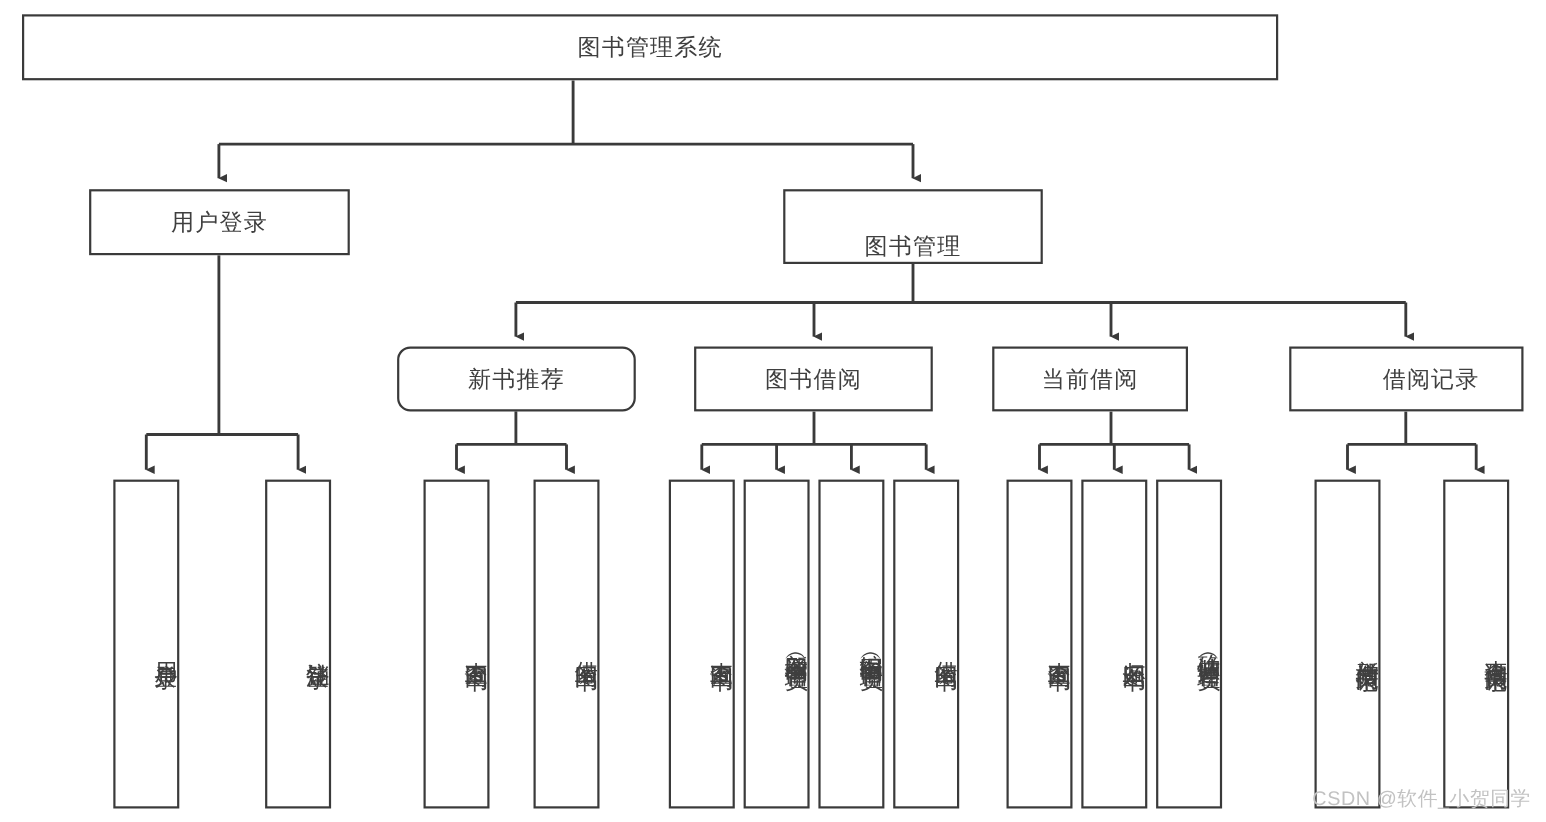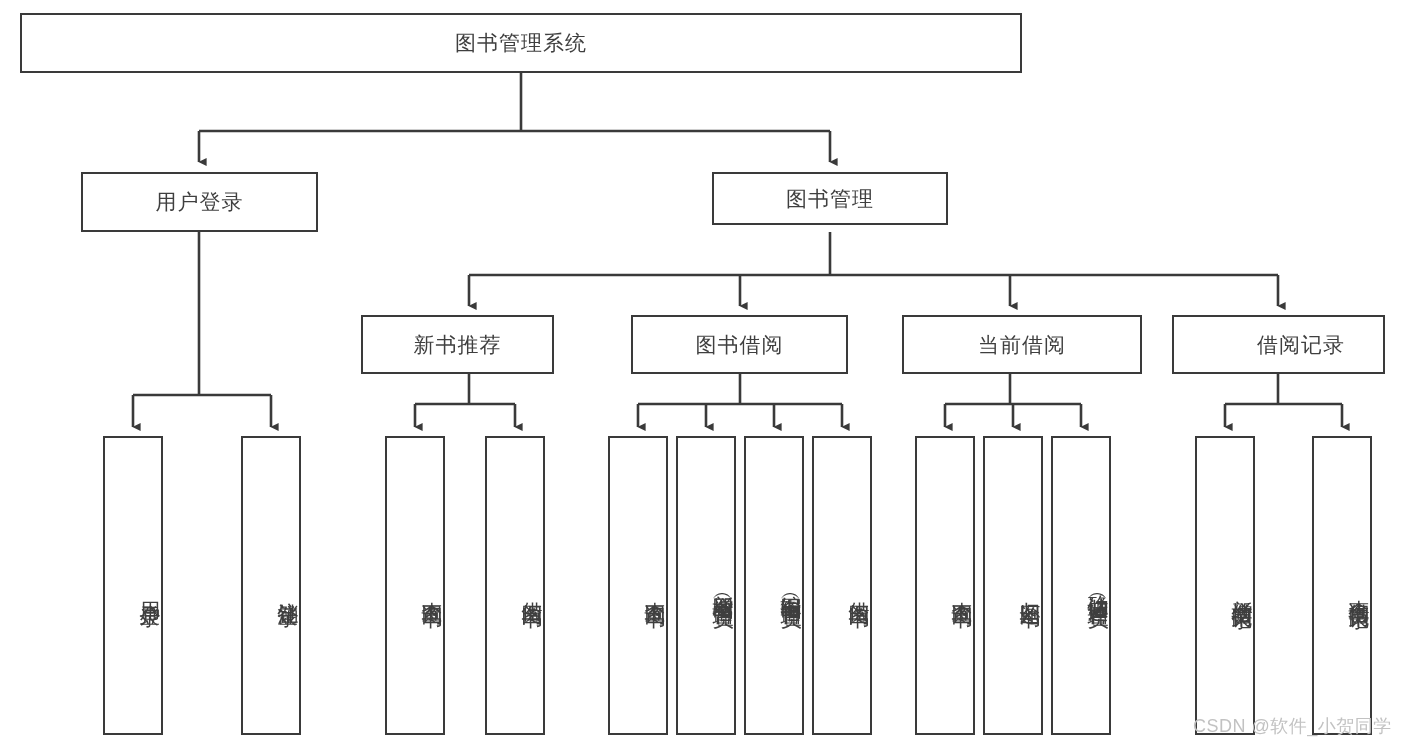--- a/index.html
+++ b/index.html
@@ -121,41 +121,41 @@
       <path d="M1013,404 L1013,427" marker-end="url(#arrowhead)"></path>
       <path d="M1081,404 L1081,427" marker-end="url(#arrowhead)"></path>
 
       <path d="M1278,374 L1278,404"></path>
       <path d="M1225,404 L1342,404"></path>
       <path d="M1225,404 L1225,427" marker-end="url(#arrowhead)"></path>
       <path d="M1342,404 L1342,427" marker-end="url(#arrowhead)"></path>
     </g>
   </svg>
 
-  <div class="node-box horizontal" style="left:20px; top:13px; width:1002px; height:60px;">
+  <div class="node-box horizontal" style="left:20px; top:13px; width:1142px; height:60px;">
     <span class="node-label">图书管理系统</span>
   </div>
 
   <div class="node-box horizontal" style="left:81px; top:172px; width:237px; height:60px;">
     <span class="node-label">用户登录</span>
   </div>
 
-  <div class="node-box horizontal" style="left:712px; top:172px; width:236px; height:53px;">
+  <div class="node-box horizontal" style="left:712px; top:172px; width:236px; height:68px;align-items:flex-end;">
     <span class="node-label">图书管理</span>
   </div>
 
-  <div class="node-box horizontal" style="left:361px; top:315px; width:193px; height:59px;">
+  <div class="node-box horizontal" style="left:361px; top:315px; width:217px; height:59px;border-radius:12px;">
     <span class="node-label">新书推荐</span>
   </div>
 
   <div class="node-box horizontal" style="left:631px; top:315px; width:217px; height:59px;justify-content:center;">
     <span class="node-label">图书借阅</span>
   </div>
 
-  <div class="node-box horizontal" style="left:902px; top:315px; width:240px; height:59px;">
+  <div class="node-box horizontal" style="left:902px; top:315px; width:178px; height:59px;">
     <span class="node-label">当前借阅</span>
   </div>
 
   <div class="node-box horizontal" style="left:1172px; top:315px; width:213px; height:59px;padding-left:45px;">
     <span class="node-label">借阅记录</span>
   </div>
 
   <div class="node-box vertical" style="left:103px; top:436px; width:60px; height:299px;">
     <span class="node-label">用户登录</span>
   </div>

